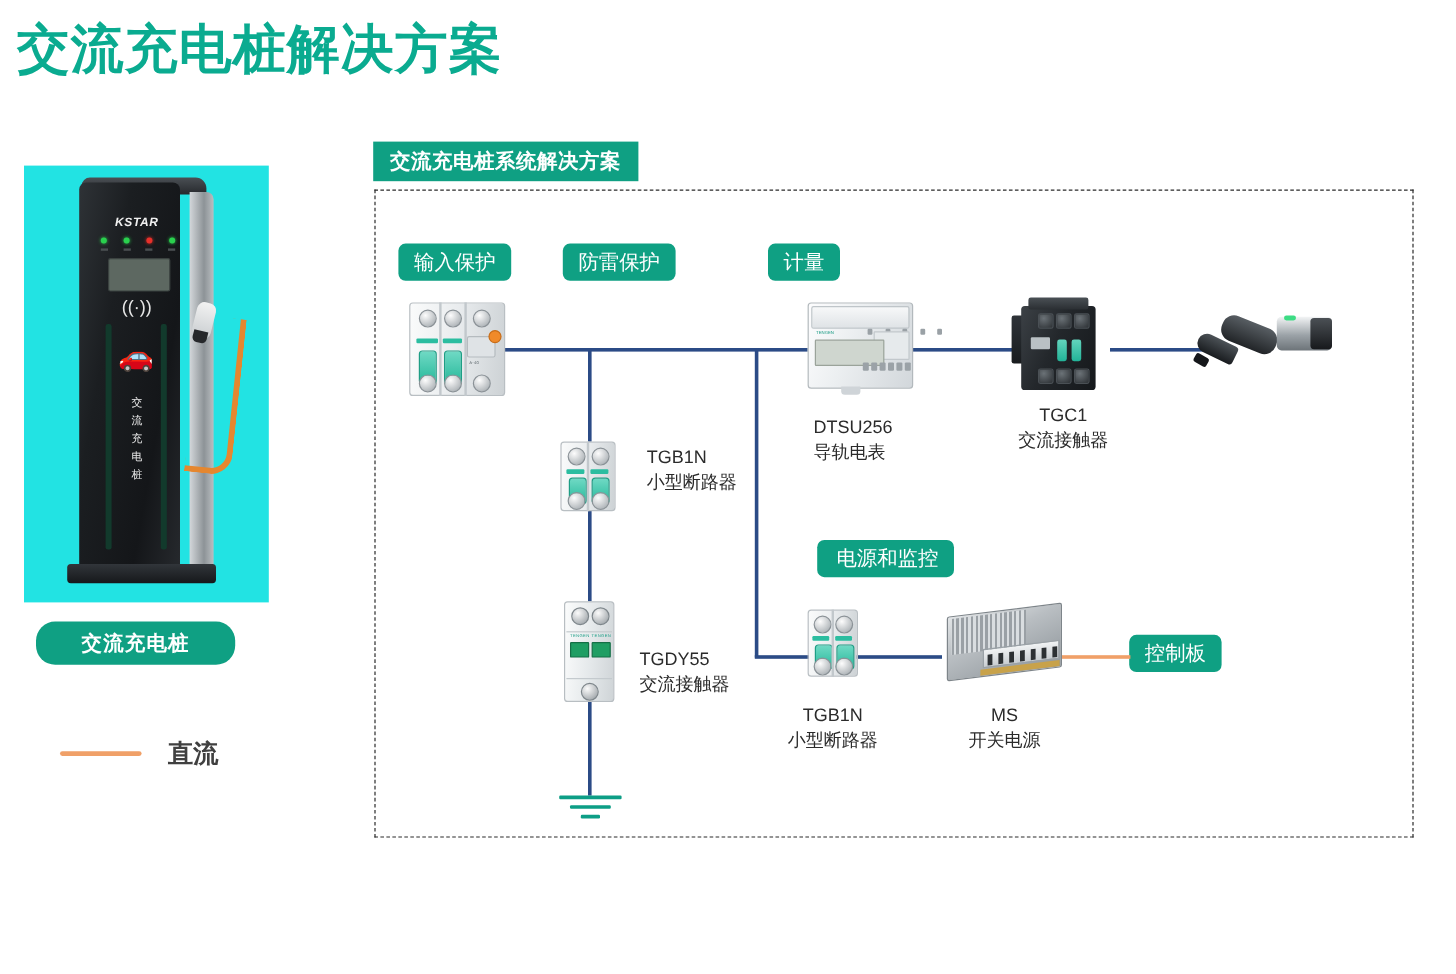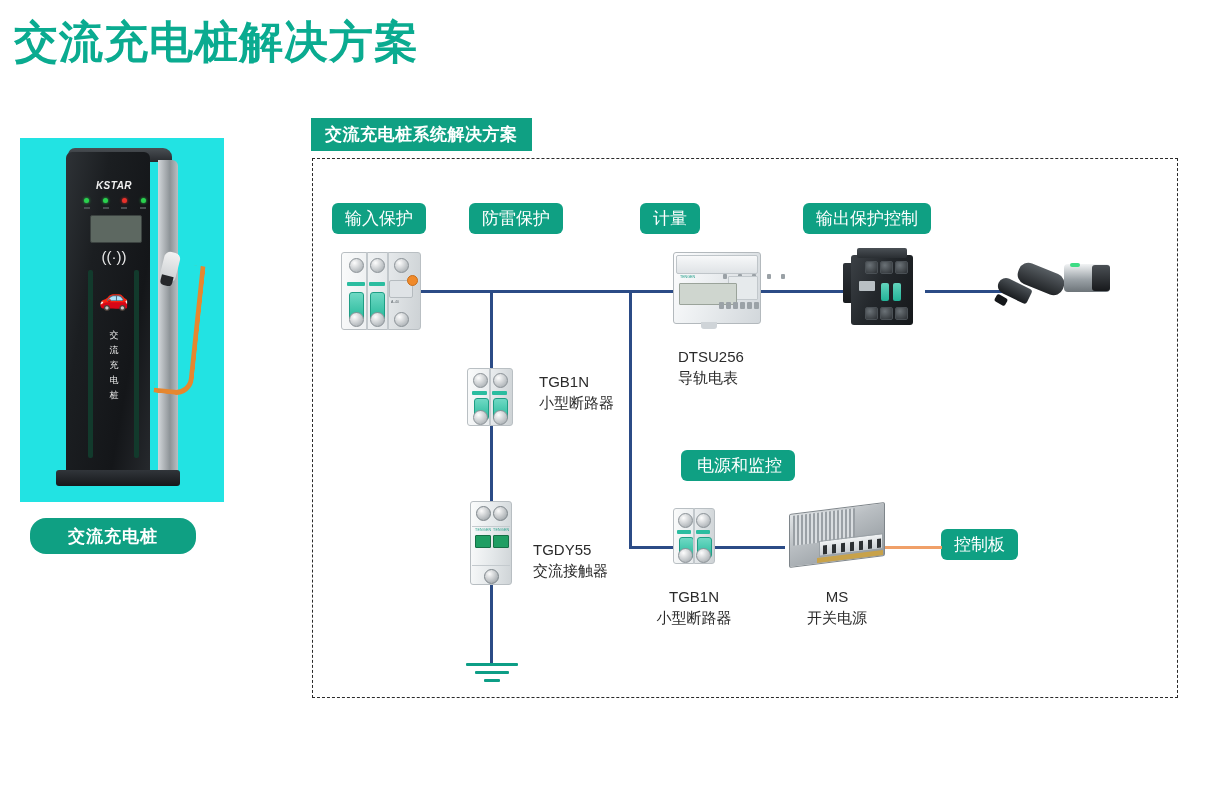--- a/index.html
+++ b/index.html
@@ -255,30 +255,33 @@
       <div class="pile-vtext">交<br>流<br>充<br>电<br>桩</div>
     </div>
     <div class="pile-cable"></div>
     <div class="pile-gun"></div>
     <div class="pile-base"></div>
   </div>
 
   <div class="caption-badge">交流充电桩</div>
 
   <div class="legend">
+    <div class="legend-row">
+      <span class="legend-line dc"></span>
+      <span class="legend-text">直流</span>
+    </div>
   </div>
 
   <div class="diagram-head">交流充电桩系统解决方案</div>
 
   <div class="diagram-box"></div>
 
   <div class="sec-badge" style="left:332px;top:203px;">输入保护</div>
   <div class="sec-badge" style="left:469px;top:203px;">防雷保护</div>
   <div class="sec-badge" style="left:640px;top:203px;">计量</div>
-  <div class="sec-badge" style="left:803px;top:203px;">输出保护控制</div>
   <div class="sec-badge" style="left:681px;top:450px;padding-left:16px;">电源和监控</div>
   <div class="sec-badge" style="left:941px;top:529px;">控制板</div>
 
   <div class="wire h" style="left:420px;top:290px;width:253px;"></div>
 
   <div class="wire h" style="left:760px;top:290px;width:85px;"></div>
 
   <div class="wire h" style="left:925px;top:290px;width:88px;"></div>
 
   <div class="wire v" style="left:490px;top:290px;height:78px;"></div>
@@ -386,20 +389,24 @@
     <div class="port" style="left:14px;top:6px;"></div>
     <div class="port" style="left:29px;top:6px;"></div>
     <div class="port" style="left:44px;top:6px;"></div>
     <div class="lbl"></div>
     <div class="teal" style="left:30px;top:28px;"></div>
     <div class="teal" style="left:42px;top:28px;"></div>
     <div class="port" style="left:14px;top:52px;"></div>
     <div class="port" style="left:29px;top:52px;"></div>
     <div class="port" style="left:44px;top:52px;"></div>
   </div>
+  <div class="cmp-label center" style="left:838px;top:336px;width:96px;">
+    <div>TGC1</div>
+    <div>交流接触器</div>
+  </div>
 
   <div class="gun" style="left:995px;top:252px;width:115px;height:70px;">
     <div class="nose"></div>
     <div class="tip"></div>
     <div class="neck"></div>
     <div class="barrel"></div>
     <div class="glow"></div>
     <div class="cap"></div>
   </div>
 

